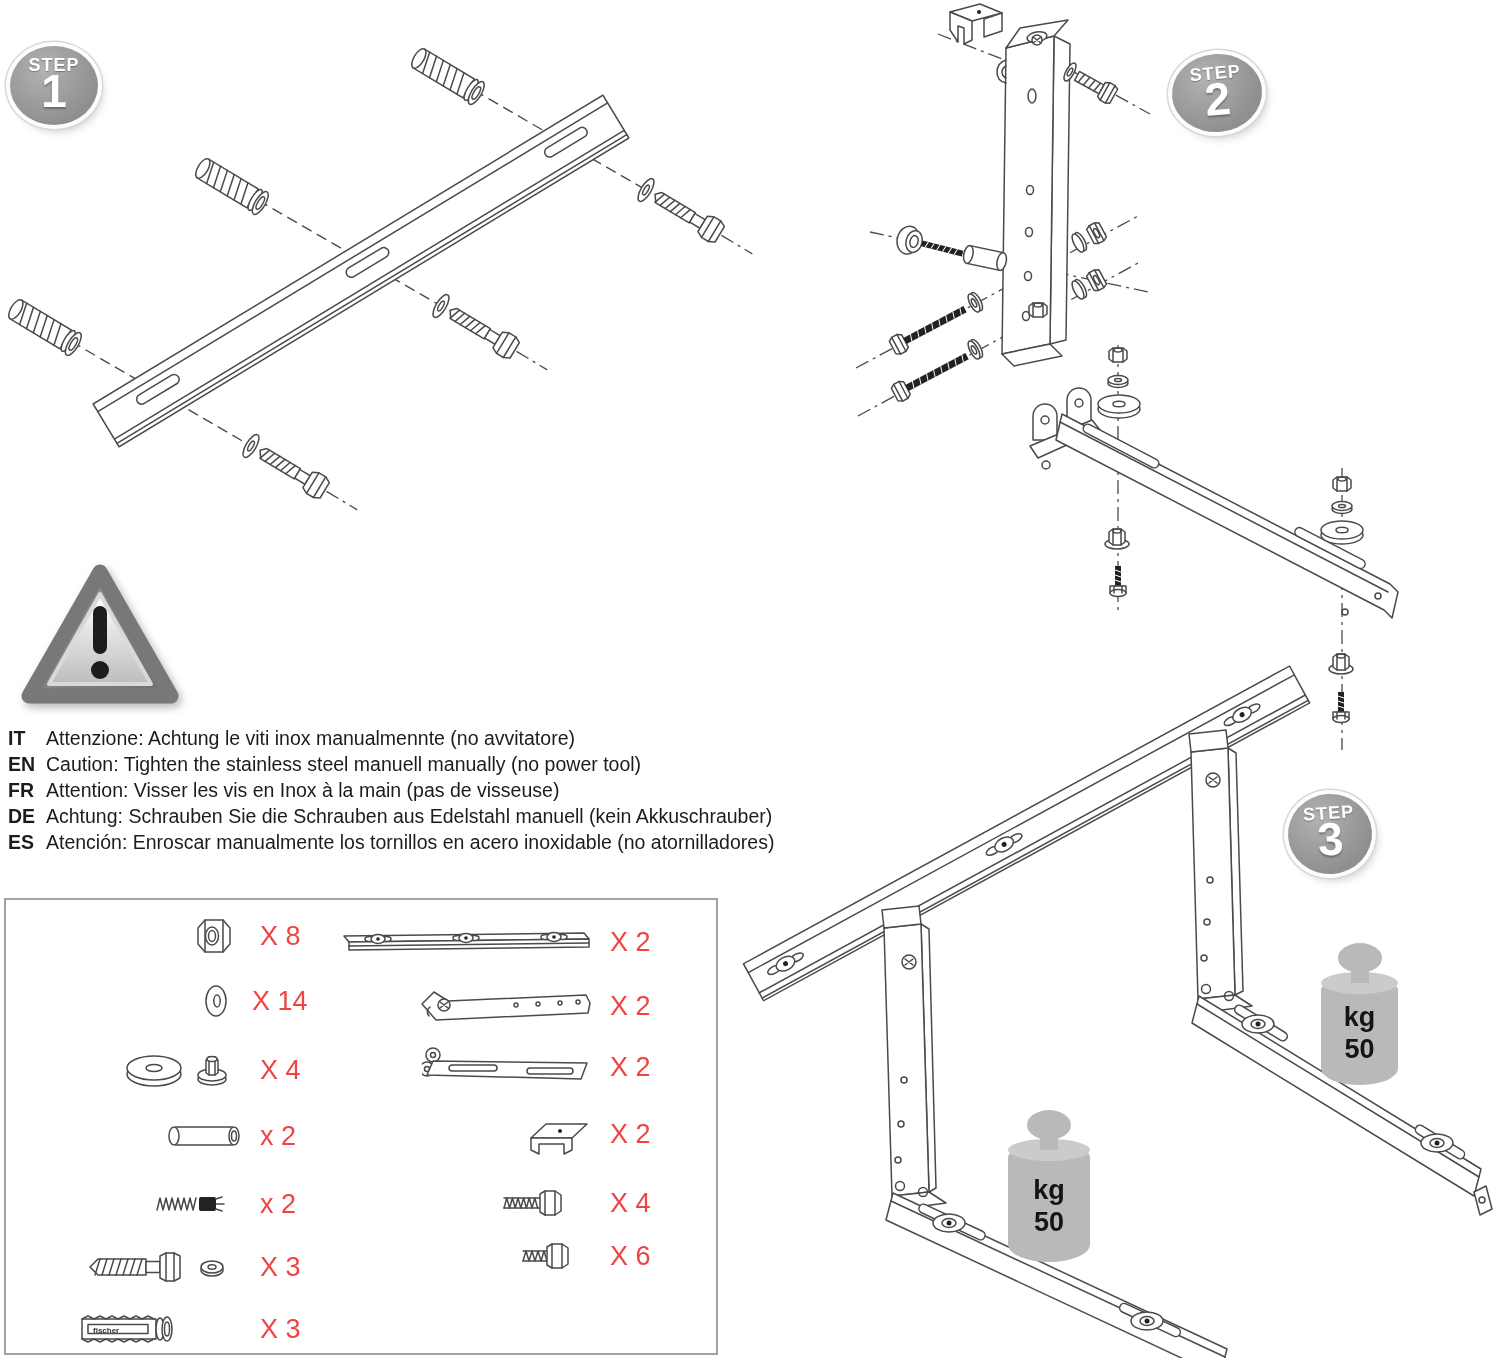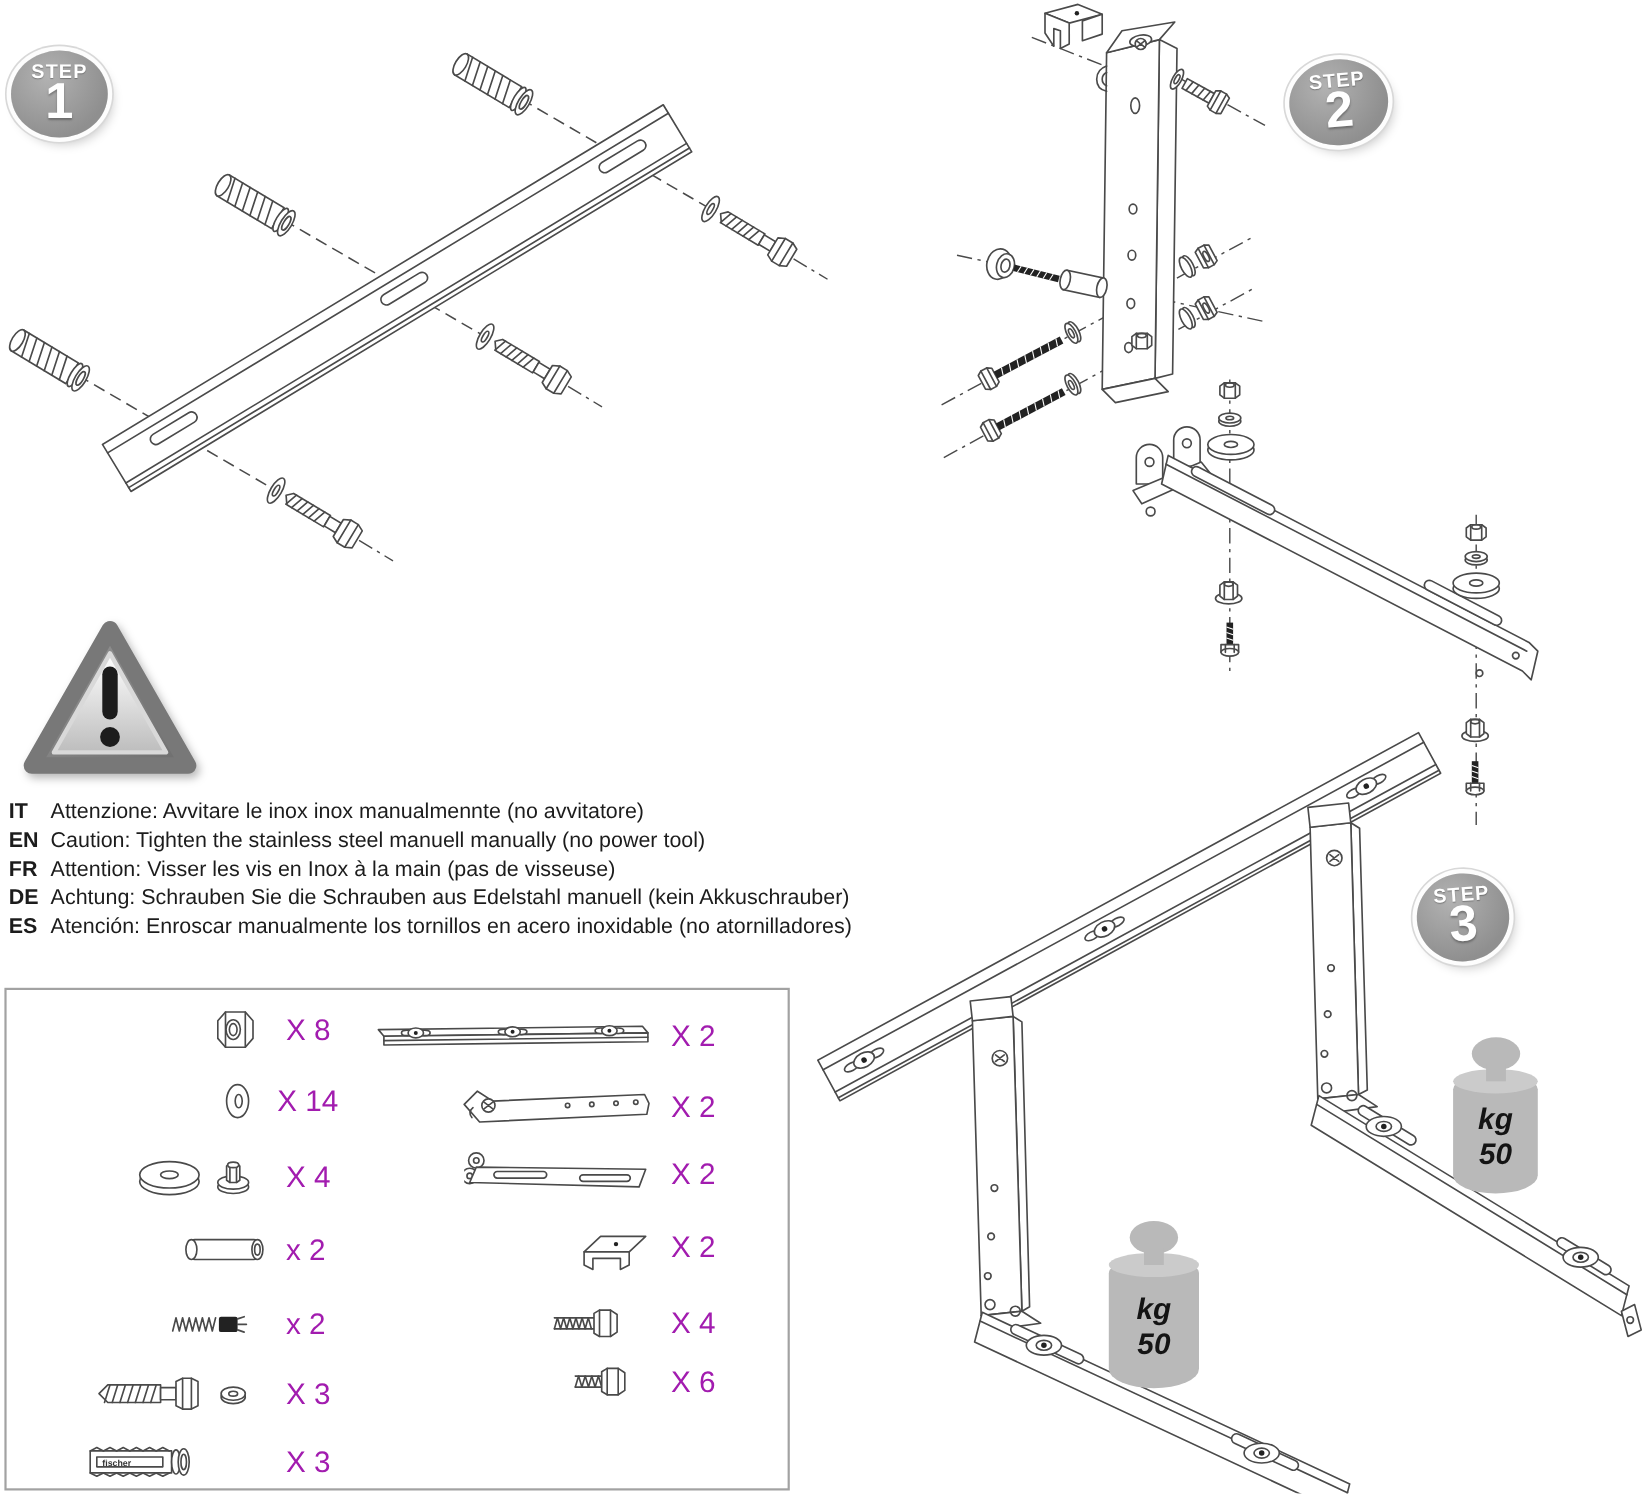--- a/index.html
+++ b/index.html
@@ -26,32 +26,32 @@
   .cau{position:absolute;left:8px;top:724px;font-size:19.5px;}
   .cau-line{height:26px;display:flex;align-items:flex-end;}
   .cau-lang{font-weight:700;width:38px;flex:none;}
   
   .pbox{position:absolute;left:4px;top:898px;width:710px;height:453px;
         border:2px solid #a2a2a2;background:#fff;}
   .prow{position:absolute;height:48px;display:flex;align-items:center;}
   .picon{display:flex;justify-content:flex-end;padding-right:10px;}
   .picon-l{width:228px;}
   .picon-r{width:256px;}
-  .pqty{font-size:27px;color:#a21caf;margin-left:8px;white-space:pre;}
+  .pqty{font-size:27px;color:#ef4444;margin-left:8px;white-space:pre;}
   
   .weight{position:absolute;background:#b9b9b9;
           border-radius:10px 10px 42px 42px / 8px 8px 18px 18px;}
   .weight::before{content:"";position:absolute;left:0;right:0;top:-11px;height:22px;
           border-radius:50%;background:#cbcbcb;border:0;}
   .w-knob{position:absolute;top:-40px;left:50%;margin-left:-22px;width:44px;height:30px;
           border-radius:50%;background:#b9b9b9;}
   .w-neck{position:absolute;top:-16px;left:50%;margin-left:-9px;width:18px;height:16px;
           background:#b9b9b9;}
   .w-label{position:relative;text-align:center;font-weight:700;color:#141414;
-           font-size:27px;line-height:32px;padding-top:24px;font-style:italic;}
+           font-size:27px;line-height:32px;padding-top:24px;}
   .tri{filter:drop-shadow(3px 4px 4px rgba(0,0,0,.28));}
 </style>
 </head>
 <body>
 
 <div class="canvas">
 
   <svg class="abs" style="left:0;top:30px" width="770" height="505" viewBox="0 30 770 505">
     <defs>
       <g id="plug">
@@ -339,21 +339,21 @@
     </defs>
     <path d="M82,16 L153,140 L11,140 Z" fill="url(#tb)" stroke="#787878" stroke-width="15" stroke-linejoin="round"></path>
     <path d="M82,38 L133,128 L31,128 Z" fill="url(#tg)" stroke="#d9d9d9" stroke-width="4" stroke-linejoin="round"></path>
     <rect x="75" y="50" width="14" height="48" rx="7" fill="#1c1c1c"></rect>
     <circle cx="82" cy="114" r="9" fill="#1c1c1c"></circle>
   </svg>
 
   <div class="cau">
     <div class="cau-line">
       <span class="cau-lang">IT</span>
-      <span>Attenzione: Avvitare le inox inox manualmennte (no avvitatore)</span>
+      <span>Attenzione: Achtung le viti inox manualmennte (no avvitatore)</span>
     </div>
     <div class="cau-line">
       <span class="cau-lang">EN</span>
       <span>Caution: Tighten the stainless steel manuell manually (no power tool)</span>
     </div>
     <div class="cau-line">
       <span class="cau-lang">FR</span>
       <span>Attention: Visser les vis en Inox à la main (pas de visseuse)</span>
     </div>
     <div class="cau-line">

